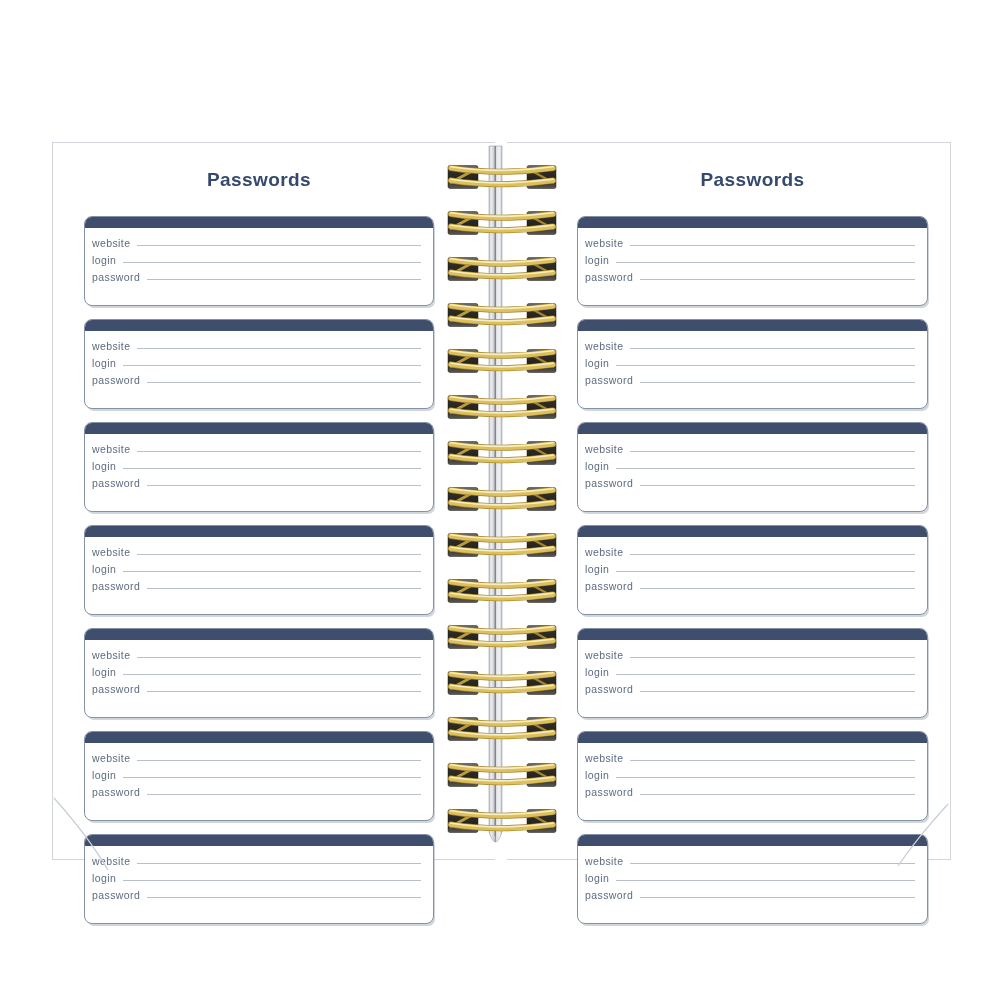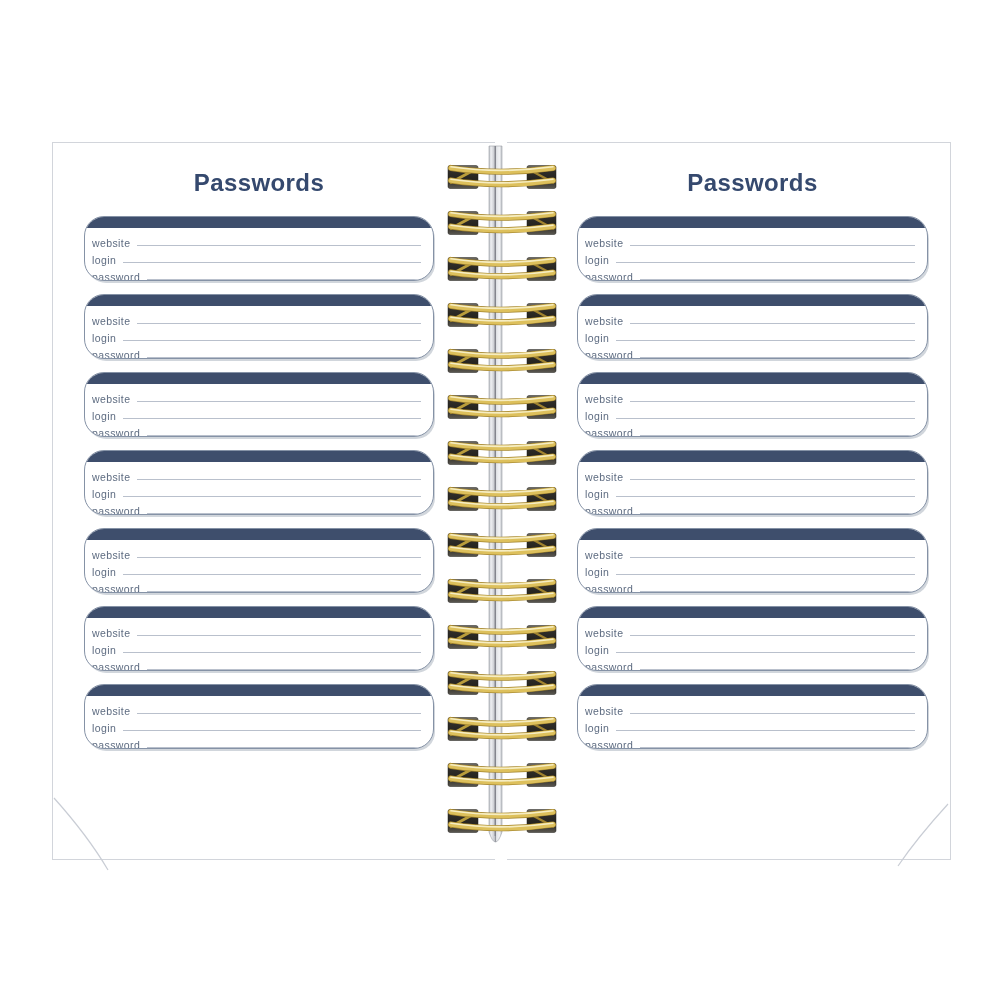--- a/index.html
+++ b/index.html
@@ -7,29 +7,29 @@
     position:relative;width:1000px;height:1000px;background:#fff;overflow:hidden;
     font-family:"Liberation Sans",sans-serif;
     --card-header:#3e4e6c; --title:#35496e; --label:#5d6b80;
     --card-border:#8592a6; --line:#b9c0cc; --page-edge:#d2d5db;
   }
   .page{position:absolute;top:142px;height:716px;background:#fff;box-sizing:content-box;}
   .page-left{left:52px;width:442px;
     border-left:1px solid var(--page-edge);border-top:1px solid var(--page-edge);border-bottom:1px solid var(--page-edge);}
   .page-right{left:507px;width:443px;
     border-right:1px solid var(--page-edge);border-top:1px solid var(--page-edge);border-bottom:1px solid var(--page-edge);}
-  .page-title{position:absolute;top:26px;margin:0;font-size:24px;font-weight:700;
+  .page-title{position:absolute;top:26px;margin:0;font-size:19px;font-weight:700;
     color:var(--title);text-align:center;letter-spacing:.4px;}
   .page-left .page-title{left:31px;width:350px;}
   .page-right .page-title{left:70px;width:351px;}
   .cards{position:absolute;top:73px;display:flex;flex-direction:column;gap:13px;}
   .page-left .cards{left:31px;width:350px;}
   .page-right .cards{left:70px;width:351px;}
-  .card{box-sizing:border-box;height:65px;background:#fff;border:1px solid var(--card-border);
-    border-radius:20px;overflow:hidden;box-shadow:2px 3px 0 -1px rgba(154,163,178,.45);}
+  .card{box-sizing:border-box;height:90px;background:#fff;border:1px solid var(--card-border);
+    border-radius:8px;overflow:hidden;box-shadow:2px 3px 0 -1px rgba(154,163,178,.45);}
   .card-top{height:11px;background:var(--card-header);}
   .fields{padding:4px 12px 0 7px;}
   .frow{display:flex;align-items:flex-end;height:17px;}
   .flabel{font-size:10.5px;line-height:12px;color:var(--label);letter-spacing:.4px;}
   .fline{flex:1;margin-left:7px;margin-bottom:3px;border-bottom:1px solid var(--line);}
   svg.spine{position:absolute;left:440px;top:140px;width:120px;height:720px;}
   svg.overlay{position:absolute;left:0;top:0;width:1000px;height:1000px;pointer-events:none;}
 </style>
 </head>
 <body>

